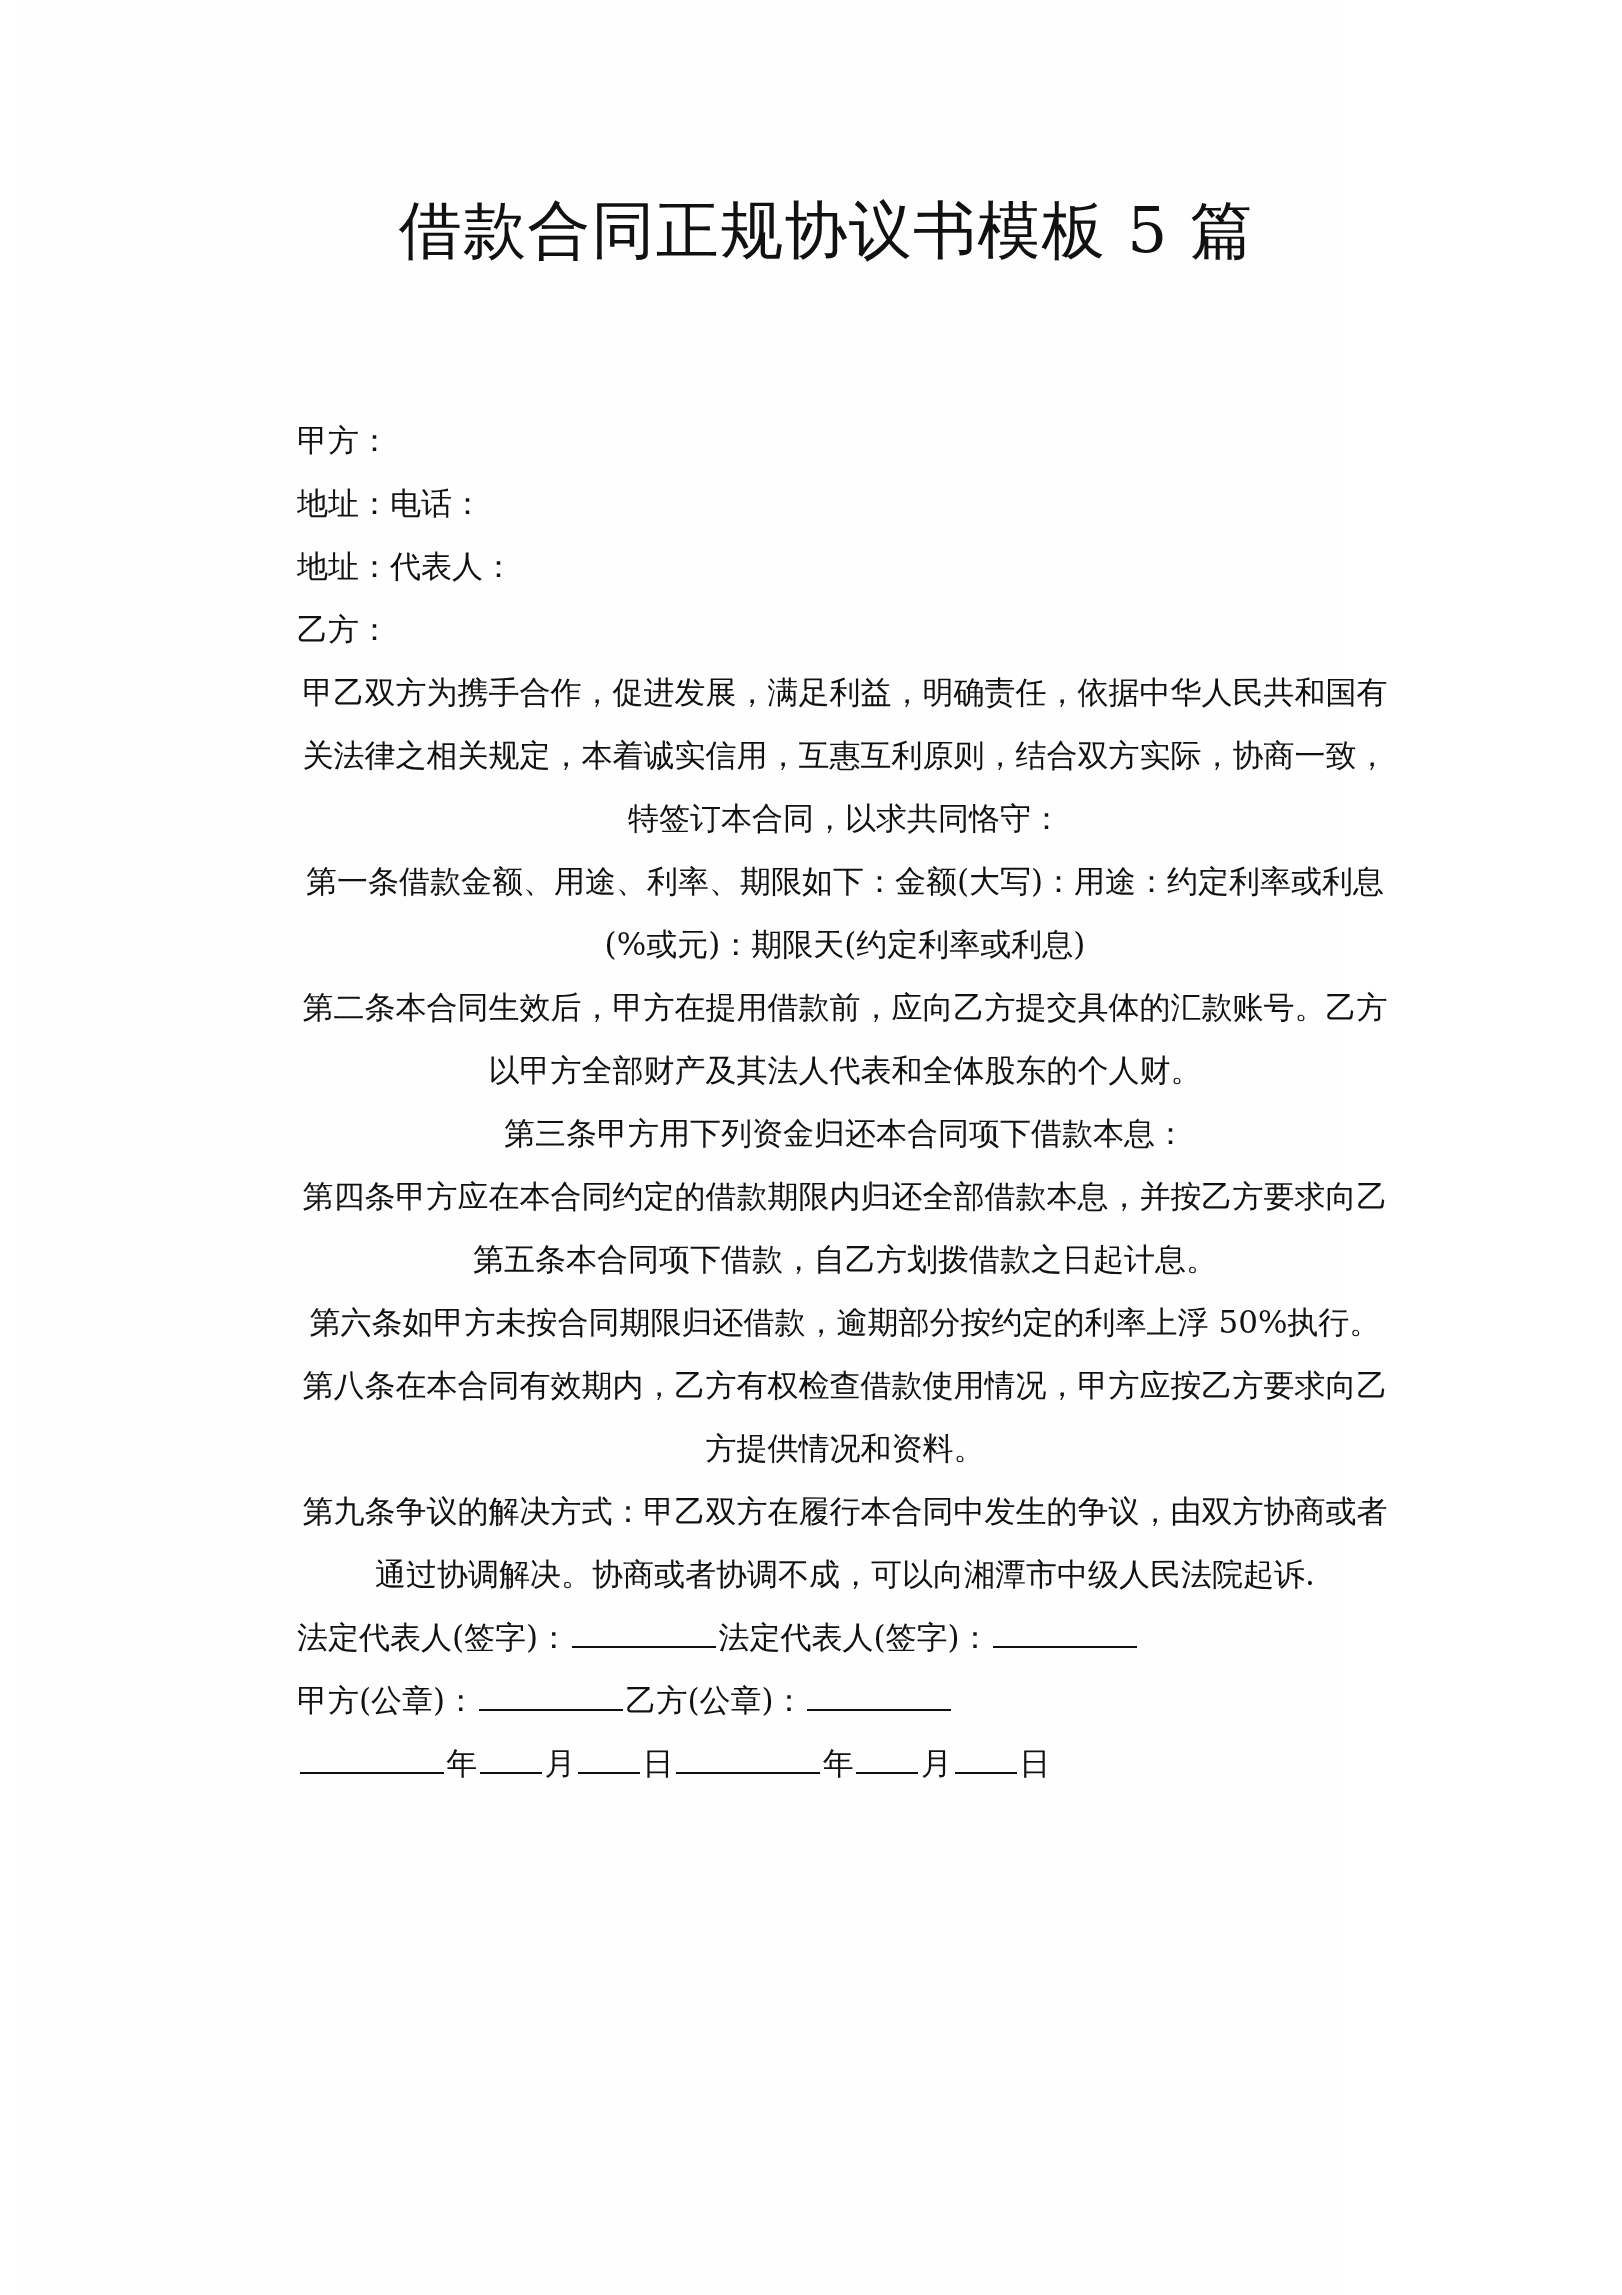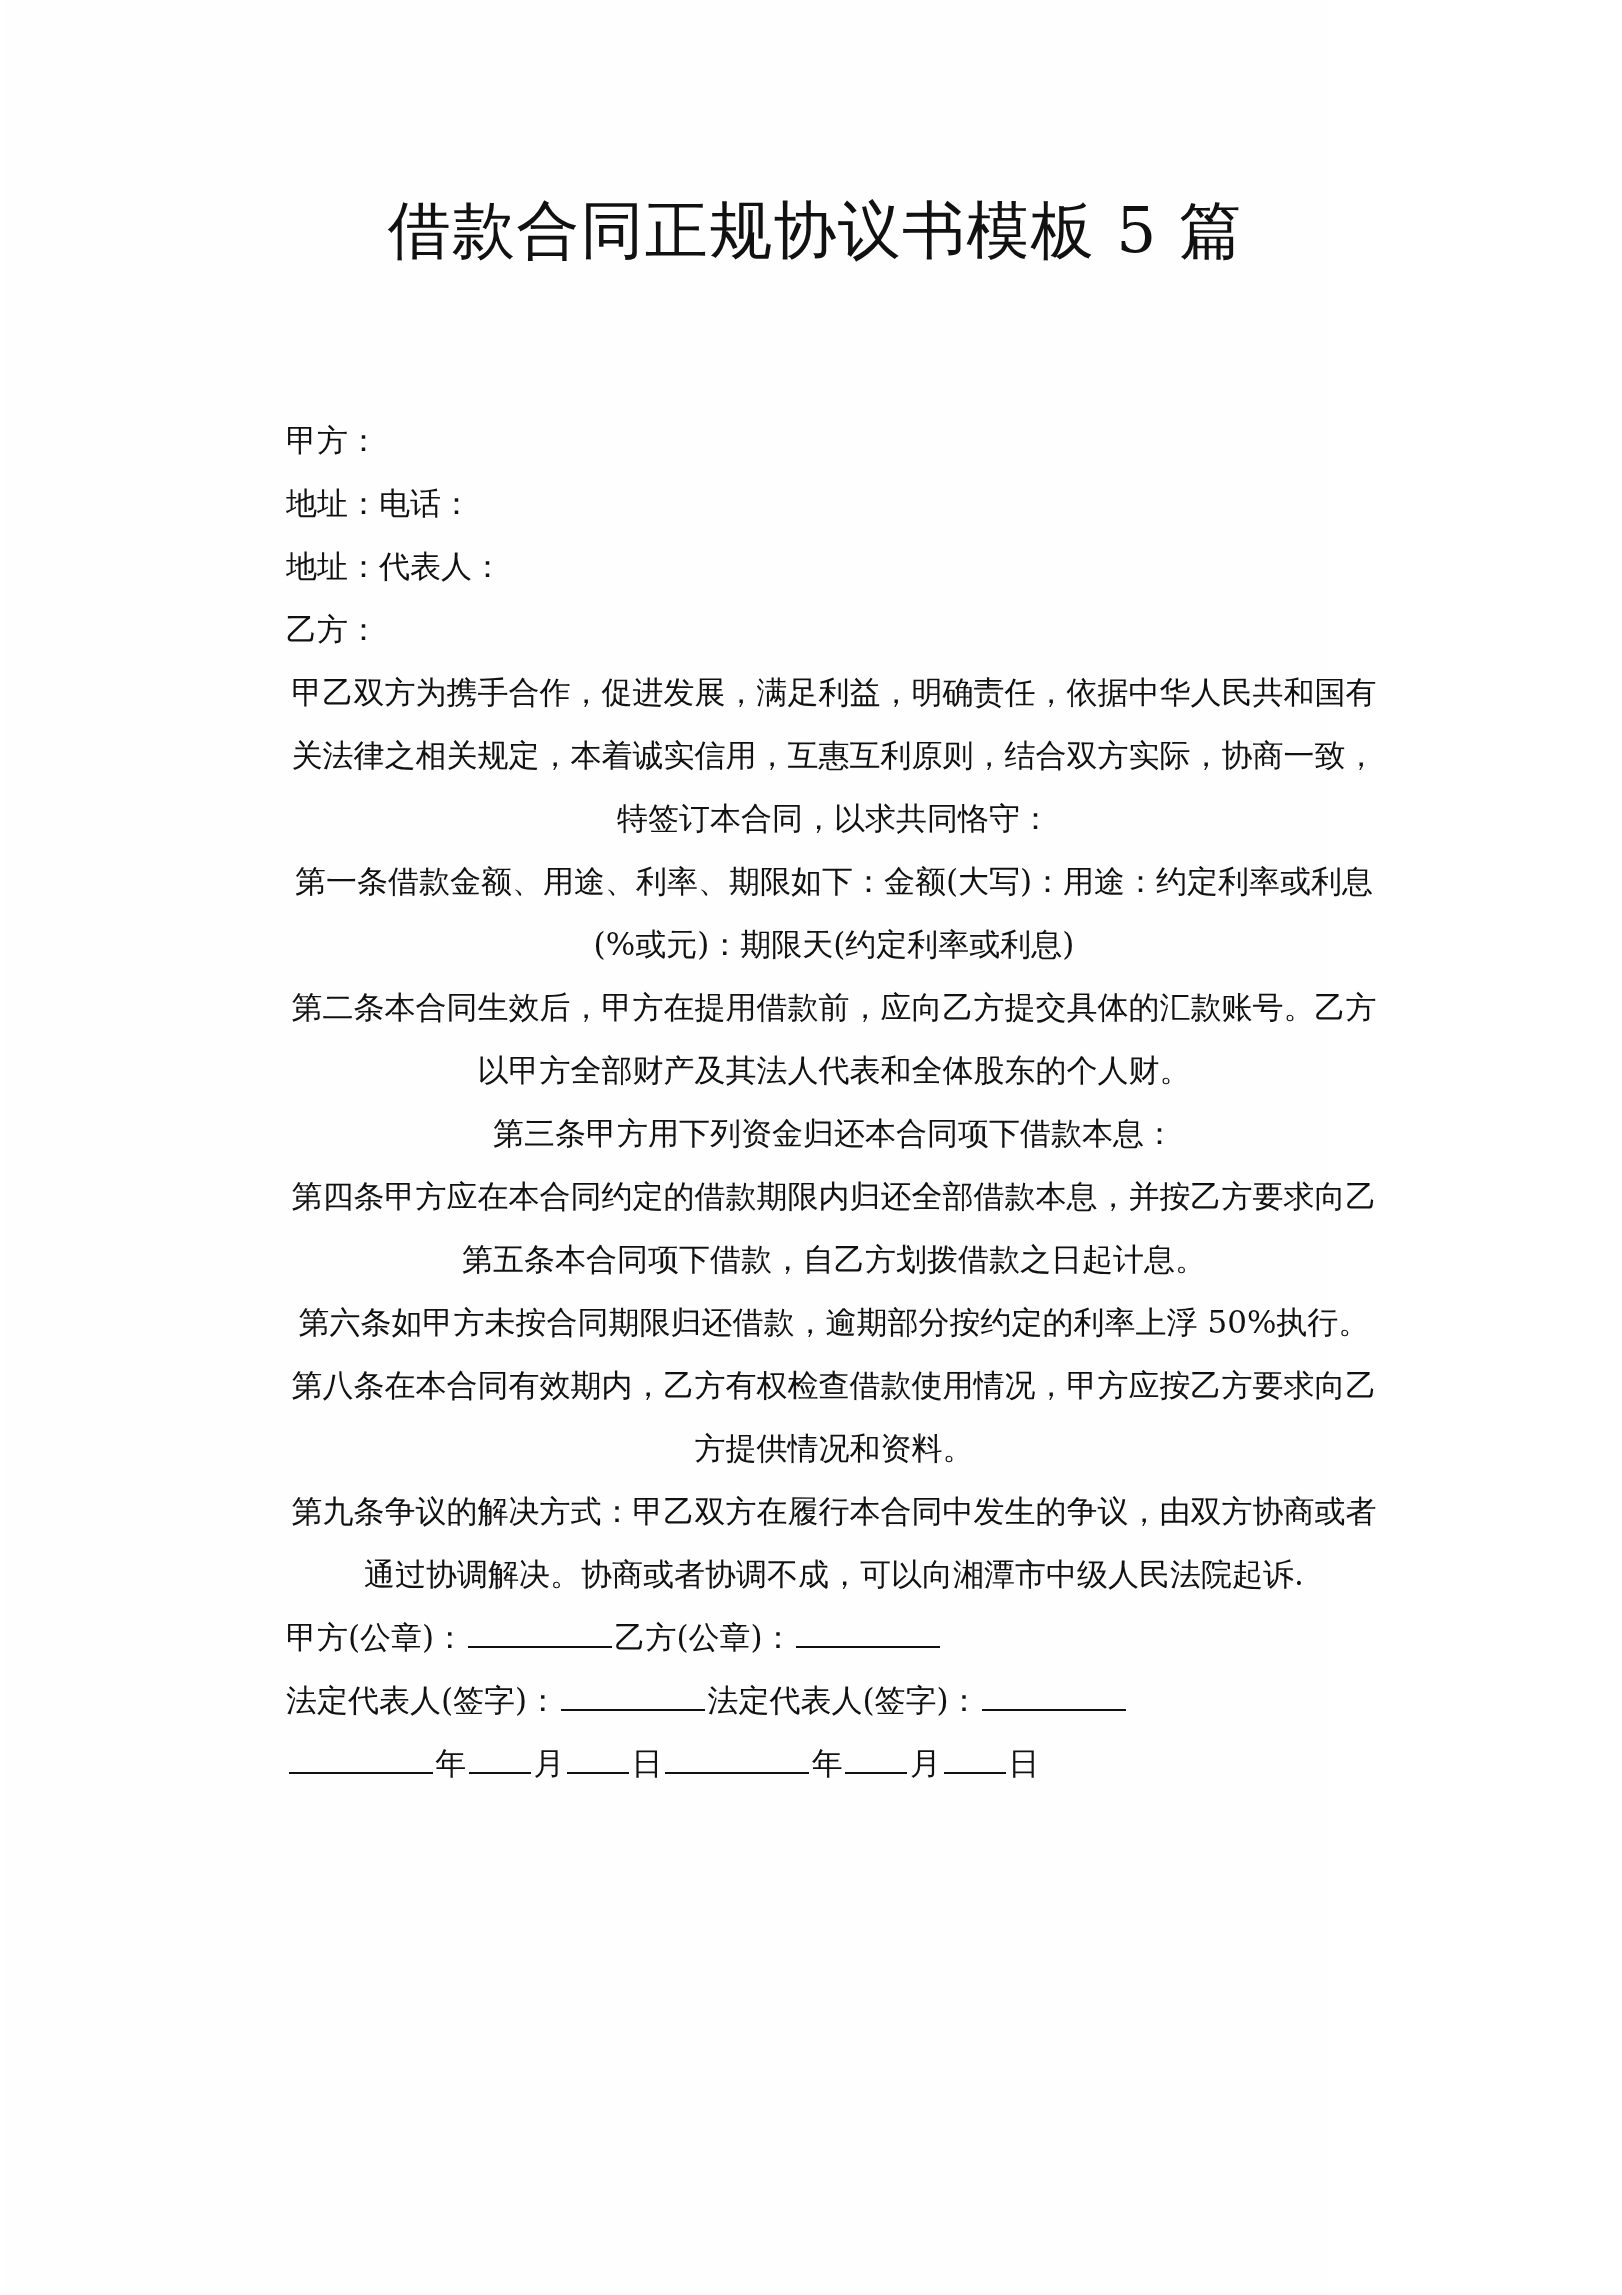--- a/index.html
+++ b/index.html
@@ -10,21 +10,21 @@
     body {
       width: 1623px;
       height: 2295px;
       position: relative;
       overflow: hidden;
       color: #111111;
       font-family: "DejaVu Serif", "Liberation Serif", serif;
     }
     .page {
       position: absolute;
-      left: 4px; top: 0;
+      left: 15px; top: 0;
       width: 1325px;
       height: 2295px;
       background: #fefefe;
     }
     .title {
       position: absolute;
       left: 0;
       width: 1623px;
       top: 191px;
       text-align: center;
@@ -117,25 +117,25 @@
       <span class="line">第八条在本合同有效期内，乙方有权检查借款使用情况，甲方应按乙方要求向乙</span>
       <span class="line">方提供情况和资料。</span>
     </div>
 
     <div class="para">
       <span class="line">第九条争议的解决方式：甲乙双方在履行本合同中发生的争议，由双方协商或者</span>
       <span class="line">通过协调解决。协商或者协调不成，可以向湘潭市中级人民法院起诉.</span>
     </div>
 
     <span class="line">
-      <span class="sig-label">甲方(公章)：</span><span class="blank long"></span><span class="sig-label">乙方(公章)：</span><span class="blank long"></span>
+      <span class="sig-label">法定代表人(签字)：</span><span class="blank long"></span><span class="sig-label">法定代表人(签字)：</span><span class="blank long"></span>
     </span>
 
     <span class="line">
-      <span class="sig-label">法定代表人(签字)：</span><span class="blank long"></span><span class="sig-label">法定代表人(签字)：</span><span class="blank long"></span>
+      <span class="sig-label">甲方(公章)：</span><span class="blank long"></span><span class="sig-label">乙方(公章)：</span><span class="blank long"></span>
     </span>
 
     <span class="line">
       <span class="blank long"></span><span>年</span><span class="blank short"></span><span>月</span><span class="blank short"></span><span>日</span><span class="blank long"></span><span>年</span><span class="blank short"></span><span>月</span><span class="blank short"></span><span>日</span>
     </span>
 
   </div>
 </div>
 
 

